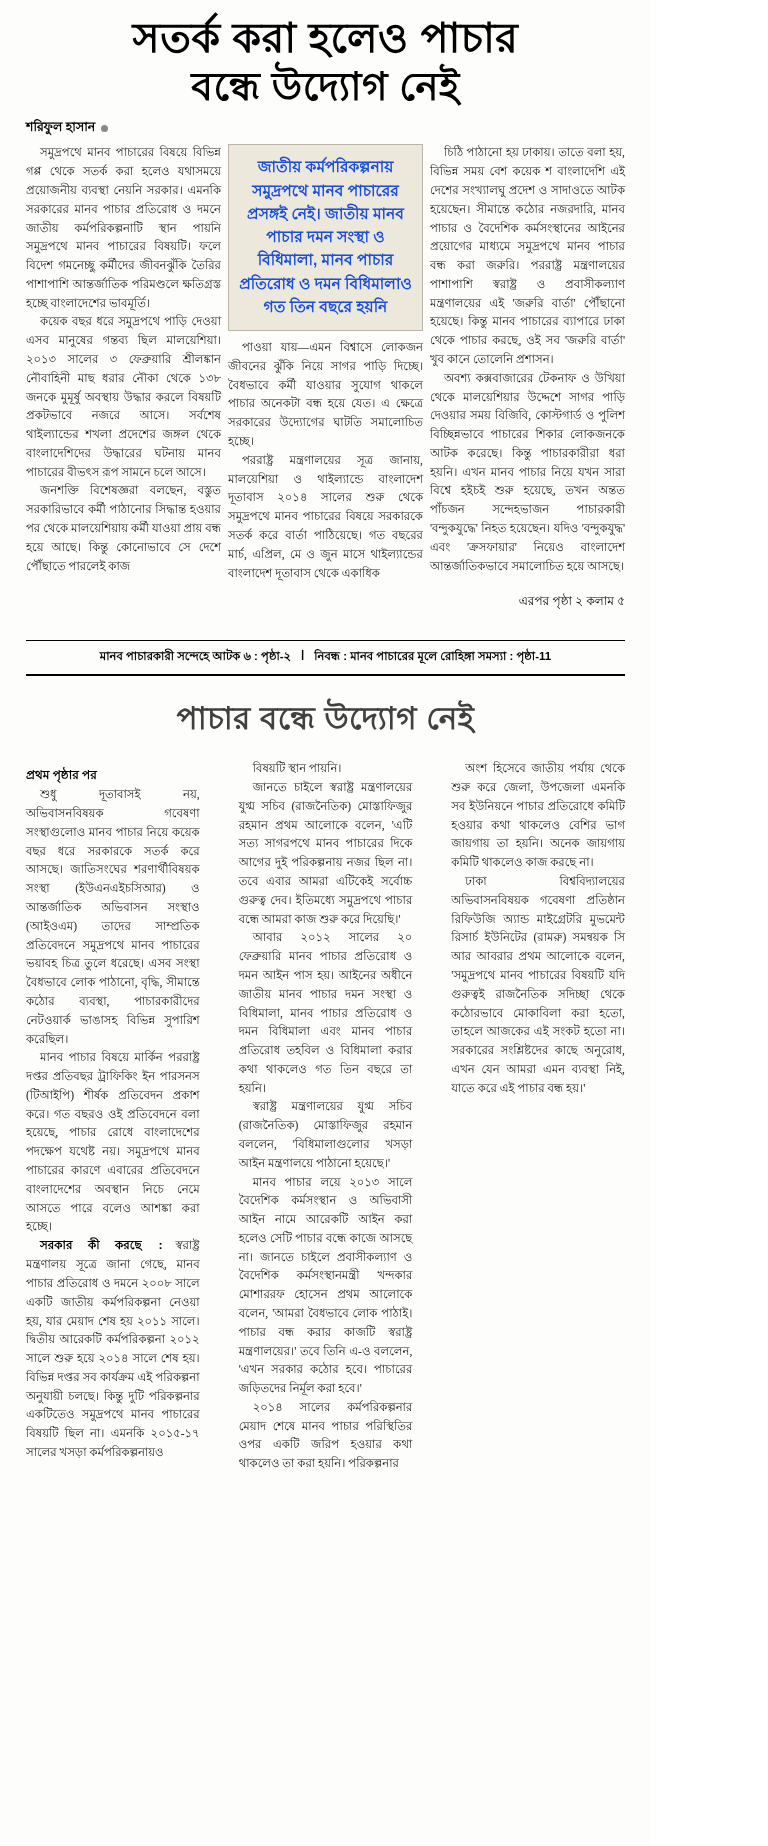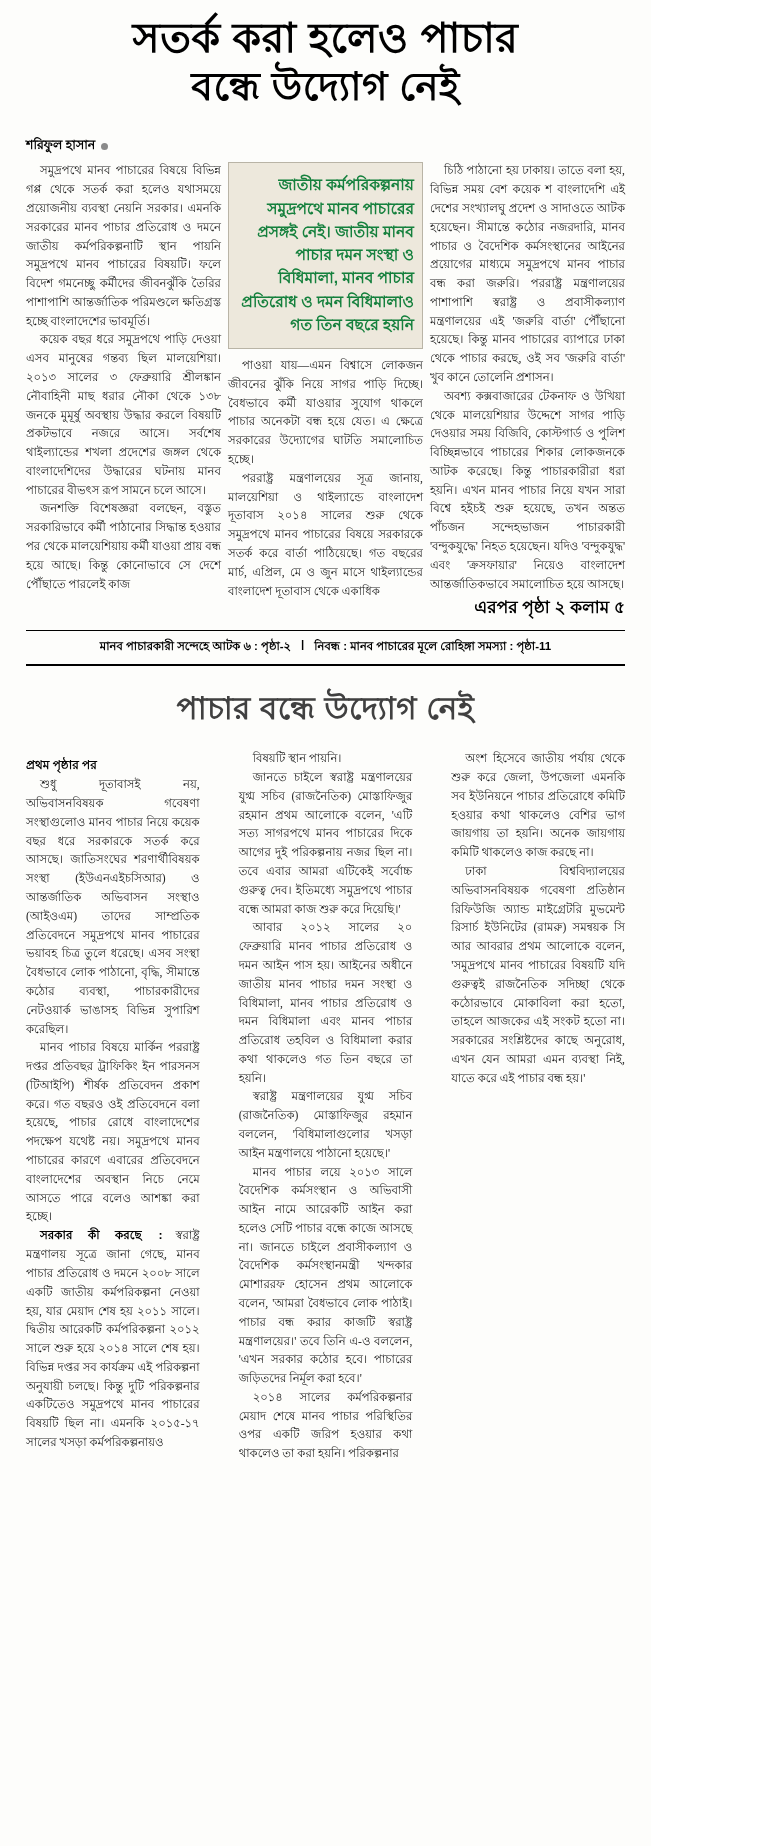--- a/index.html
+++ b/index.html
@@ -36,21 +36,21 @@
     line-height: 1.18;
   }
   .headline .l2 {
     display: block;
     font-size: 39px;
     line-height: 1.18;
     margin-top: 2px;
   }
 
   .byline {
-    margin-top: 26px;
+    margin-top: 8px;
     font-family: "Liberation Sans", sans-serif;
     font-weight: bold;
     font-size: 12.5px;
     color: #000;
     display: flex;
     align-items: center;
     gap: 6px;
   }
   .byline .dot {
     width: 7px;
@@ -78,40 +78,40 @@
     color: #1a1a1a;
     hyphens: auto;
   }
   p.body.first { text-indent: 14px; }
   p.body + p.body { margin-top: 0; }
 
   .pullquote {
     border: 1px solid #b9b4a6;
     background: #ede8dc;
     padding: 10px 8px 12px 8px;
-    text-align: right;
+    text-align: center;
     font-family: "Liberation Sans", sans-serif;
     font-weight: bold;
     font-size: 15.5px;
     line-height: 1.5;
-    color: #15803d;
+    color: #1d4ed8;
     margin-bottom: 8px;
   }
 
   .jump-note {
-    margin-top: 0;
+    margin-top: 16px;
     text-align: right;
     font-family: "Liberation Sans", sans-serif;
-    font-weight: bold;
-    font-size: 17px;
+    font-weight: normal;
+    font-size: 12px;
     color: #000;
   }
 
   .related-bar {
-    margin-top: 8px;
+    margin-top: 28px;
     padding-top: 7px;
     border-top: 1px solid #000;
     border-bottom: 2px solid #000;
     padding-bottom: 7px;
     display: flex;
     justify-content: center;
     gap: 10px;
     font-family: "Liberation Sans", sans-serif;
     font-weight: bold;
     font-size: 11.5px;

